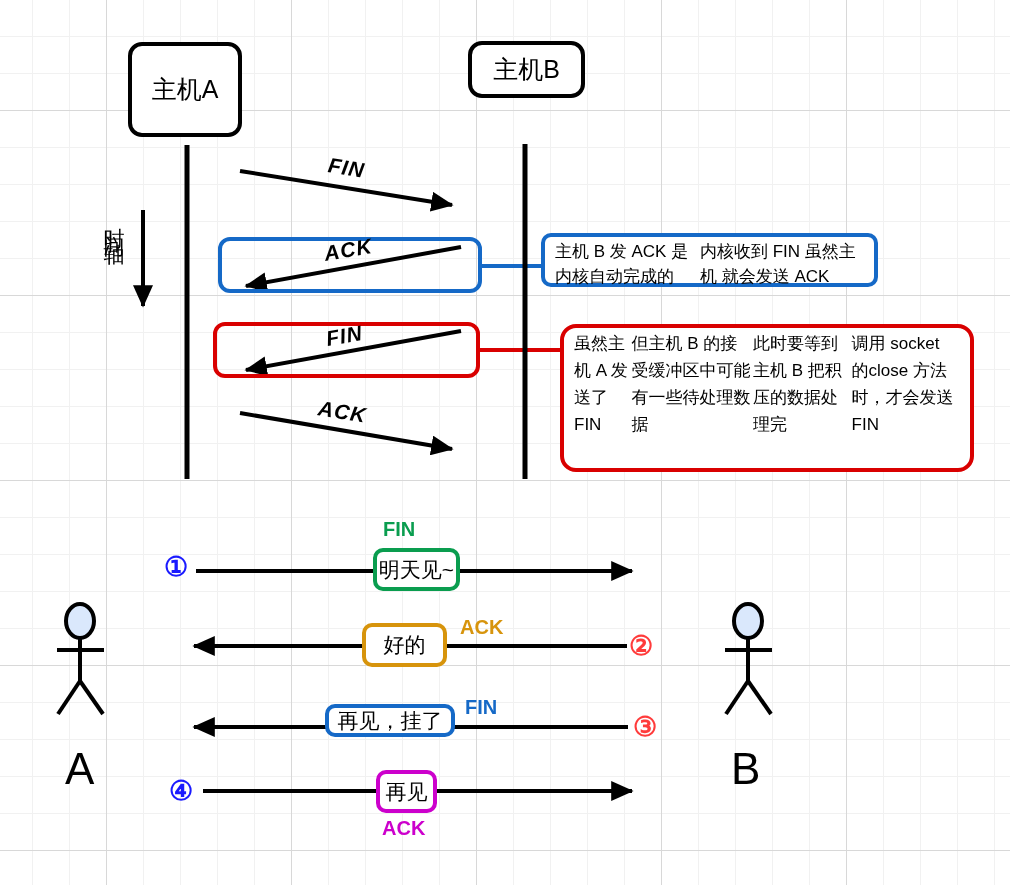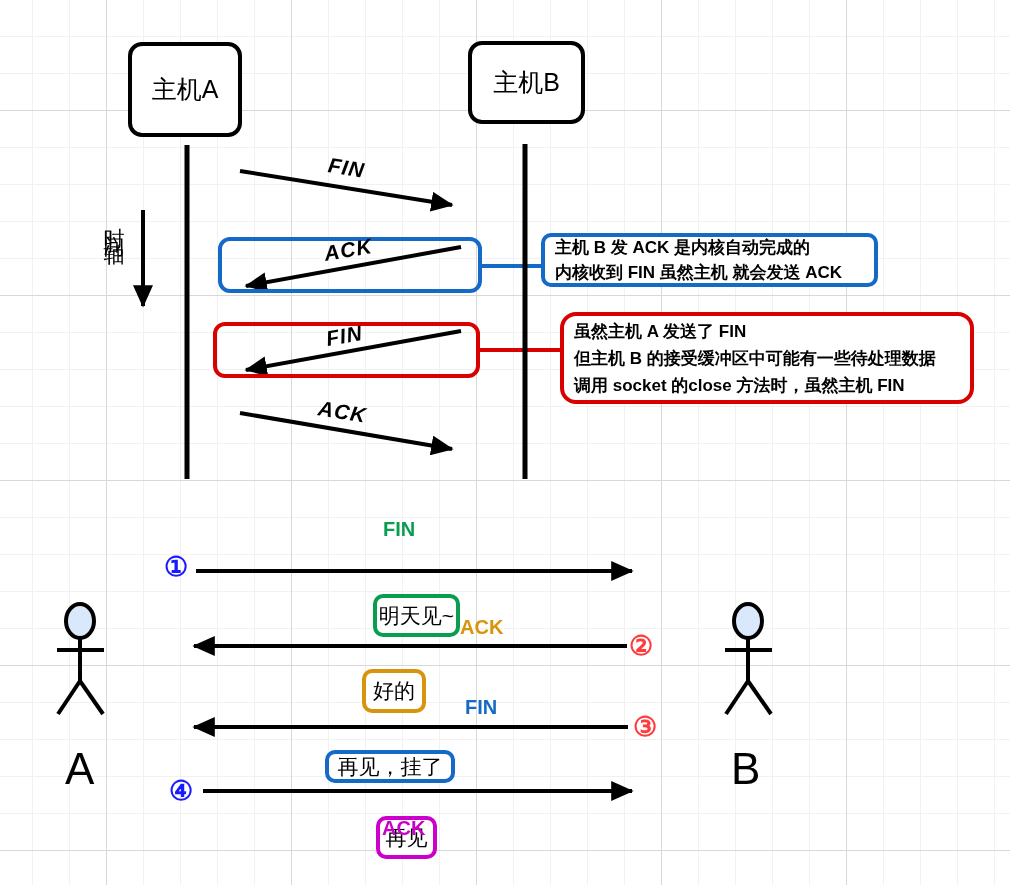--- a/index.html
+++ b/index.html
@@ -21,36 +21,36 @@
   .abs{position:absolute;box-sizing:border-box;}
   .hostbox{
     border:4px solid #000;border-radius:14px;background:#fff;
     display:flex;align-items:center;justify-content:center;
     font-size:25px;color:#000;z-index:3;
   }
   .hl-box{border-radius:12px;background:transparent;z-index:2;}
   .hl-blue{border:4px solid #1569c7;}
   .hl-red{border:4px solid #d90000;}
   .note{
-    background:#fff;font-weight:700;font-size:17px;color:#000;
-    z-index:3;padding:2px 10px;display:flex;flex-direction:column;justify-content:center;
+    background:#fff;font-weight:400;font-size:17px;color:#000;
+    z-index:3;padding:2px 10px;display:flex;flex-direction:row;justify-content:center;
   }
   .note-blue{border:4px solid #1569c7;border-radius:10px;line-height:25px;}
   .note-red{border:4px solid #d90000;border-radius:16px;line-height:27px;}
   .msg-lbl{
     position:absolute;font-weight:700;font-style:italic;font-size:21px;color:#000;
     z-index:4;white-space:nowrap;letter-spacing:1px;
   }
   .time-axis{
     writing-mode:vertical-rl;text-orientation:upright;
     font-size:21px;letter-spacing:8px;color:#000;z-index:3;
   }
   .msgbox{
     background:#fff;border-radius:10px;display:flex;align-items:center;justify-content:center;
-    font-size:21px;color:#000;z-index:3;white-space:nowrap;margin-top:46px;
+    font-size:21px;color:#000;z-index:3;white-space:nowrap;
   }
   .flag{position:absolute;font-weight:700;font-size:20px;z-index:4;white-space:nowrap;}
   .num{position:absolute;font-weight:700;font-size:27px;z-index:4;line-height:1;}
   .actor-lbl{position:absolute;font-size:44px;color:#000;z-index:3;}
   .c-green{color:#0a9d4f;}   .b-green{border:4px solid #0a9d4f;}
   .c-orange{color:#d7940c;}  .b-orange{border:4px solid #d7940c;}
   .c-blue{color:#1569c7;}    .b-blue{border:4px solid #1569c7;}
   .c-magenta{color:#cc00cc;} .b-magenta{border:4px solid #cc00cc;text-align:right;}
   .n-blue{color:#1a1aff;}
   .n-red{color:#ff3b3b;}
@@ -96,49 +96,50 @@
     <g stroke="#000" stroke-width="4" fill="none">
       <ellipse cx="748" cy="621" rx="14" ry="17" fill="#dae8fc"></ellipse>
       <line x1="748" y1="638" x2="748" y2="681"></line>
       <line x1="725" y1="650" x2="772" y2="650"></line>
       <line x1="748" y1="681" x2="726" y2="714"></line>
       <line x1="748" y1="681" x2="771" y2="714"></line>
     </g>
   </svg>
 
   <div class="abs hostbox" style="left:128px;top:42px;width:114px;height:95px">主机A</div>
-  <div class="abs hostbox" style="left:468px;top:41px;width:117px;height:83px">主机B</div>
+  <div class="abs hostbox" style="left:468px;top:41px;width:117px;height:57px">主机B</div>
 
   <div class="abs time-axis" style="left:100px;top:211px;height:95px">时间轴</div>
 
   <div class="msg-lbl" style="left:328px;top:156px;transform:rotate(9deg)">FIN</div>
   <div class="msg-lbl" style="left:324px;top:238px;transform:rotate(-10deg)">ACK</div>
   <div class="msg-lbl" style="left:326px;top:324px;transform:rotate(-10deg)">FIN</div>
   <div class="msg-lbl" style="left:318px;top:400px;transform:rotate(9deg)">ACK</div>
 
   <div class="abs hl-box hl-blue" style="left:218px;top:237px;width:264px;height:56px"></div>
   <div class="abs hl-box hl-red" style="left:213px;top:322px;width:267px;height:56px"></div>
 
   <div class="abs note note-blue" style="left:541px;top:233px;width:337px;height:54px">
     <div>主机 B 发 ACK 是内核自动完成的</div>
     <div>内核收到 FIN 虽然主机 就会发送 ACK</div>
   </div>
-  <div class="abs note note-red" style="left:560px;top:312px;width:414px;height:92px">
+  <div class="abs note note-red" style="left:560px;top:324px;width:414px;height:148px">
     <div>虽然主机 A 发送了 FIN</div>
     <div>但主机 B 的接受缓冲区中可能有一些待处理数据</div>
-    <div>调用 socket 的close 方法时，虽然主机 FIN</div>
+    <div>此时要等到主机 B 把积压的数据处理完</div>
+    <div>调用 socket 的close 方法时，才会发送 FIN</div>
   </div>
 
   <div class="num n-blue" style="left:164px;top:554px">①</div>
   <div class="flag c-green" style="left:383px;top:518px">FIN</div>
   <div class="abs msgbox b-green" style="left:373px;top:548px;width:87px;height:43px">明天见~</div>
 
   <div class="num n-red" style="left:629px;top:633px">②</div>
   <div class="flag c-orange" style="left:460px;top:616px">ACK</div>
-  <div class="abs msgbox b-orange" style="left:362px;top:623px;width:64px;height:44px">好的</div>
+  <div class="abs msgbox b-orange" style="left:362px;top:623px;width:85px;height:44px">好的</div>
 
   <div class="num n-red" style="left:633px;top:714px">③</div>
   <div class="flag c-blue" style="left:465px;top:696px">FIN</div>
   <div class="abs msgbox b-blue" style="left:325px;top:704px;width:130px;height:33px">再见，挂了</div>
 
   <div class="num n-blue" style="left:169px;top:778px">④</div>
   <div class="abs msgbox b-magenta" style="left:376px;top:770px;width:61px;height:43px">再见</div>
   <div class="flag c-magenta" style="left:382px;top:817px">ACK</div>
 
   <div class="actor-lbl" style="left:65px;top:744px">A</div>

